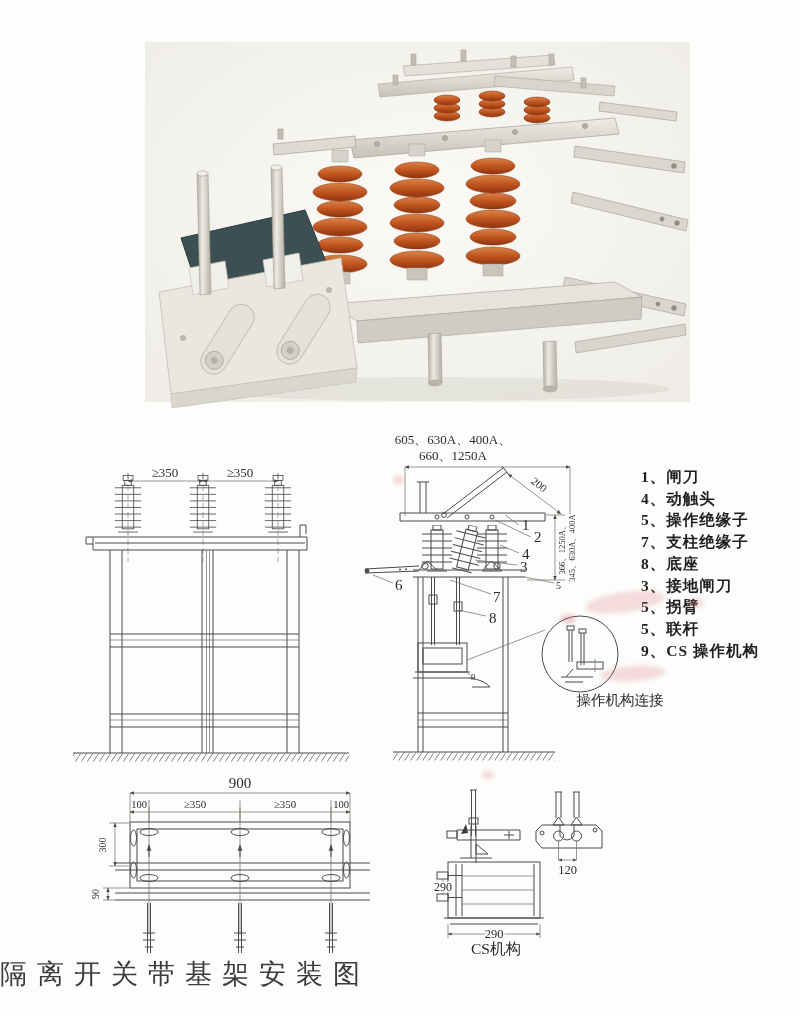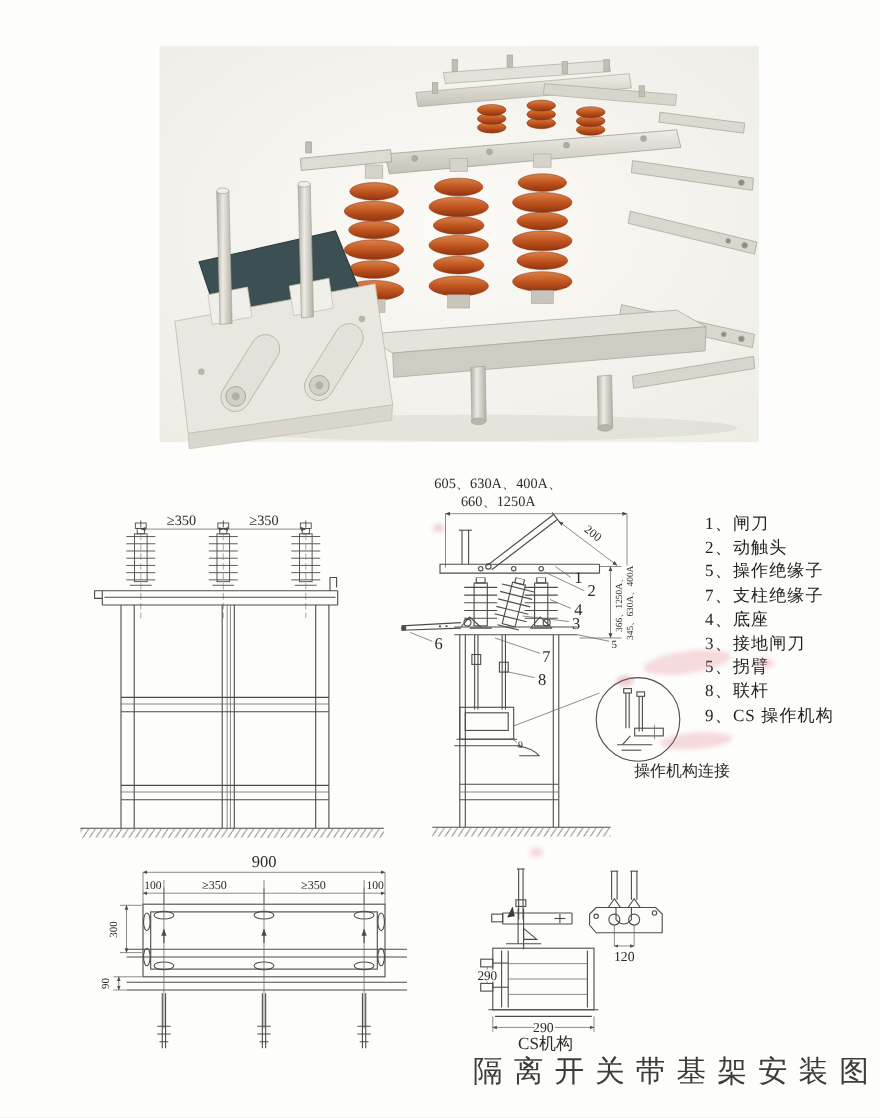--- a/index.html
+++ b/index.html
@@ -4,23 +4,23 @@
 <style>
   html,body{margin:0;padding:0;background:#e9e9e9;}
   #page{position:relative;width:800px;height:1016px;background:#fdfdfc;overflow:hidden;
         font-family:"Liberation Serif",serif;color:#2b2b29;}
   svg{position:absolute;overflow:visible;}
   .ln{stroke:#4b4b49;stroke-width:1;fill:none;}
   .thin{stroke:#6a6a66;stroke-width:.7;fill:none;}
   .dash{stroke:#7a7a76;stroke-width:.6;fill:none;stroke-dasharray:6 3;}
   text{fill:#2b2b29;font-family:"Liberation Serif",serif;}
   .parts{position:absolute;left:641px;top:466px;font-size:15.5px;line-height:21.7px;
-         letter-spacing:1px;color:#1f1f1d;}
+         letter-spacing:1px;color:#1f1f1d;font-weight:bold;}
   .parts div{white-space:nowrap;}
-  #caption{position:absolute;left:0;right:0;top:956px;text-align:right;font-size:27px;
+  #caption{position:absolute;left:0;right:0;top:956px;text-align:left;font-size:27px;
            letter-spacing:10px;color:#3c3c3a;}
   .stain{position:absolute;border-radius:50%;filter:blur(2px);pointer-events:none;}
 </style>
 </head>
 <body>
 
 <div id="page">
 
   <svg style="left:145px;top:42px" width="545" height="360" viewBox="0 0 545 360">
     <defs>
@@ -383,27 +383,27 @@
       <line x1="240" y1="229" x2="240" y2="242" class="thin"></line>
       <line x1="206" y1="247" x2="238" y2="247" class="ln"></line>
       <line x1="210" y1="252" x2="228" y2="252" class="ln"></line>
       <line x1="218" y1="239" x2="211" y2="247" class="ln"></line>
     </g>
     <text x="265" y="275" font-size="14.5" text-anchor="middle">操作机构连接</text>
   </svg>
 
   <div class="parts">
     <div>1、闸刀</div>
-    <div>2、动触头</div>
+    <div>4、动触头</div>
     <div>5、操作绝缘子</div>
     <div>7、支柱绝缘子</div>
-    <div>4、底座</div>
+    <div>8、底座</div>
     <div>3、接地闸刀</div>
     <div>5、拐臂</div>
-    <div>8、联杆</div>
+    <div>5、联杆</div>
     <div>9、CS 操作机构</div>
   </div>
 
   <svg style="left:85px;top:775px" width="320" height="185" viewBox="0 0 320 185">
     <defs>
       <marker id="pvA" viewBox="0 0 8 8" refX="7" refY="4" markerWidth="6.5" markerHeight="6.5" orient="auto-start-reverse">
         <path d="M0,1 L7.5,4 L0,7 Z" fill="#4b4b49"></path>
       </marker>
     </defs>
     <g>

